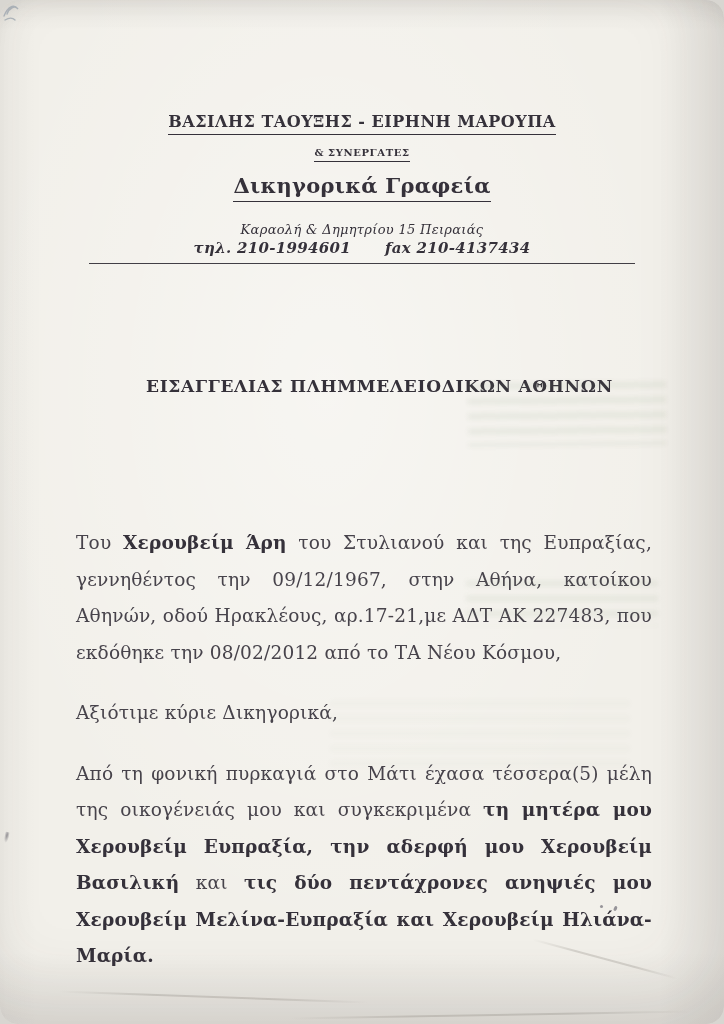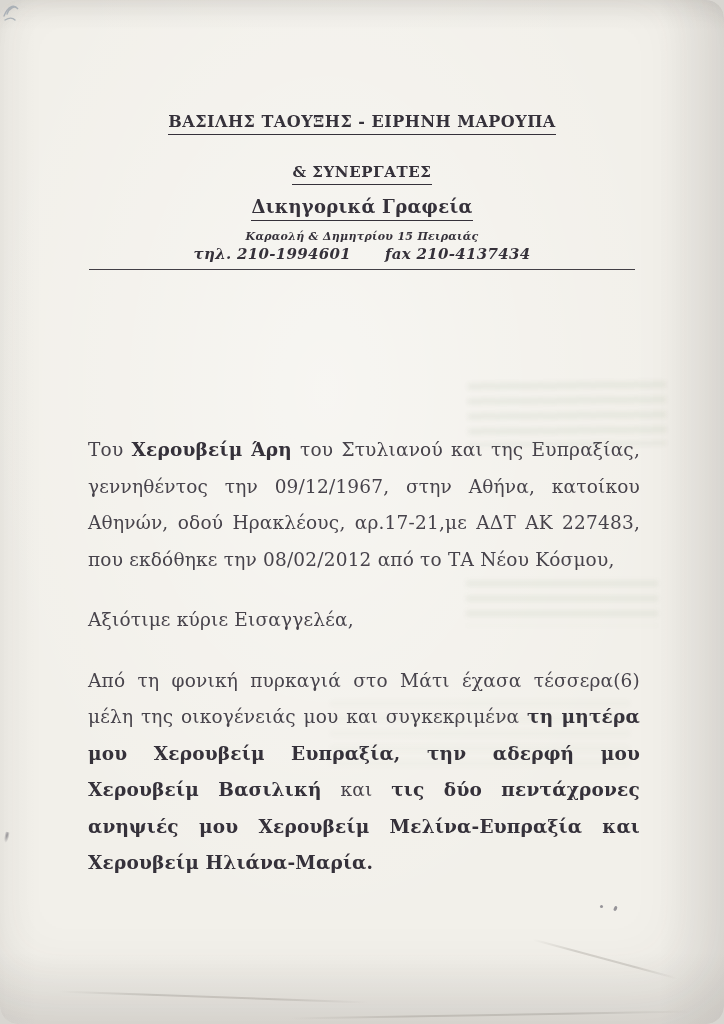--- a/index.html
+++ b/index.html
@@ -27,23 +27,23 @@
 
   
   .letterhead { padding-top: 112px; text-align: center; color: var(--ink-bold, #35313a); }
   .lh-line { display: block; }
   .lh-underlined {
     display: inline-block;
     border-bottom: 1.6px solid currentColor;
     padding-bottom: 3px;
   }
   .lh-name     { font-size: 16px;   font-weight: bold; letter-spacing: 0.5px; }
-  .lh-partners { margin-top: 28px; font-size: 15px; font-weight: bold; letter-spacing: 0.6px; }
-  .lh-office   { margin-top: 11px; font-size: 18px; font-weight: bold; letter-spacing: 0.3px; }
-  .lh-address  { margin-top: 9px;  font-size: 11px; font-weight: bold; font-style: italic; letter-spacing: 0.3px; }
+  .lh-partners { margin-top: 12px; font-size: 10px; font-weight: bold; letter-spacing: 0.6px; }
+  .lh-office   { margin-top: 11px; font-size: 21px; font-weight: bold; letter-spacing: 0.3px; }
+  .lh-address  { margin-top: 20px;  font-size: 13px; font-weight: normal; font-style: italic; letter-spacing: 0.3px; }
   .lh-contact  { margin-top: 2px;  font-size: 15px; font-weight: bold; font-style: italic; letter-spacing: 0.3px; }
   .lh-contact .lh-fax { margin-left: 34px; }
   .lh-rule {
     width: 546px;
     margin: 6px auto 0;
     border: 0;
     border-top: 1.8px solid var(--rule, #2f2b33);
     opacity: 0.9;
   }
 
@@ -68,21 +68,21 @@
 
   
   .doc-body {
     margin: 56px 72px 0 76px;
     font-size: 18.5px;
     line-height: 36.5px;
     letter-spacing: 0.2px;
     text-align: justify;
     color: var(--ink, #47434b);
   }
-  .doc-paragraph { margin: 12px; }
+  .doc-paragraph { margin: 0; }
   .doc-paragraph.spaced { margin-top: 24px; }
   .run.bold { font-weight: bold; color: var(--ink-bold, #35313a); }
 
   
   .artifact { position: absolute; pointer-events: none; }
   .corner-mark { left: 2px; top: 2px; opacity: 0.75; }
   .edge-mark {
     left: 4px; top: 832px; width: 5px; height: 11px;
     background: radial-gradient(ellipse at 50% 30%, rgba(70,68,80,0.55), rgba(70,68,80,0) 70%);
     transform: rotate(12deg);
@@ -141,27 +141,28 @@
       <span class="lh-underlined">Δικηγορικά Γραφεία</span>
     </div>
     <div class="lh-line lh-address">Καραολή &amp; Δημητρίου 15 Πειραιάς</div>
     <div class="lh-line lh-contact">
       <span class="lh-phone">τηλ. 210-1994601</span><span class="lh-fax">fax  210-4137434</span>
     </div>
     <hr class="lh-rule">
   </header>
 
   <section class="court-heading">
+    <div>ΕΙΣΑΓΓΕΛΙΑΣ ΠΛΗΜΜΕΛΕΙΟΔΙΚΩΝ ΑΘΗΝΩΝ</div>
   </section>
 
 
   <section class="doc-body">
       <p class="doc-paragraph"><span class="run">Του </span><span class="run bold">Χερουβείμ Άρη</span><span class="run"> του Στυλιανού και της Ευπραξίας, γεννηθέντος την 09/12/1967, στην Αθήνα, κατοίκου Αθηνών, οδού Ηρακλέους, αρ.17-21,με ΑΔΤ ΑΚ 227483, που εκδόθηκε την 08/02/2012 από το ΤΑ Νέου Κόσμου,</span></p>
-      <p class="doc-paragraph spaced"><span class="run">Αξιότιμε κύριε Εισαγγελέα,</span></p>
-      <p class="doc-paragraph spaced"><span class="run">Από τη φονική πυρκαγιά στο Μάτι έχασα τέσσερα(6) μέλη της οικογένειάς μου και συγκεκριμένα </span><span class="run bold">τη μητέρα μου Χερουβείμ Ευπραξία, την αδερφή μου Χερουβείμ Βασιλική</span><span class="run"> και </span><span class="run bold">τις δύο πεντάχρονες ανηψιές μου Χερουβείμ Μελίνα-Ευπραξία και Χερουβείμ Ηλιάνα-Μαρία.</span></p>
+      <p class="doc-paragraph spaced"><span class="run">Αξιότιμε κύριε Δικηγορικά,</span></p>
+      <p class="doc-paragraph spaced"><span class="run">Από τη φονική πυρκαγιά στο Μάτι έχασα τέσσερα(5) μέλη της οικογένειάς μου και συγκεκριμένα </span><span class="run bold">τη μητέρα μου Χερουβείμ Ευπραξία, την αδερφή μου Χερουβείμ Βασιλική</span><span class="run"> και </span><span class="run bold">τις δύο πεντάχρονες ανηψιές μου Χερουβείμ Μελίνα-Ευπραξία και Χερουβείμ Ηλιάνα-Μαρία.</span></p>
     </section>
 
   <div class="artifact edge-mark"></div>
   <div class="artifact stray-dots">
       <i></i>
       <i></i>
     </div>
   <div class="crease crease-1"></div>
   <div class="crease crease-2"></div>
   <div class="crease crease-3"></div>

